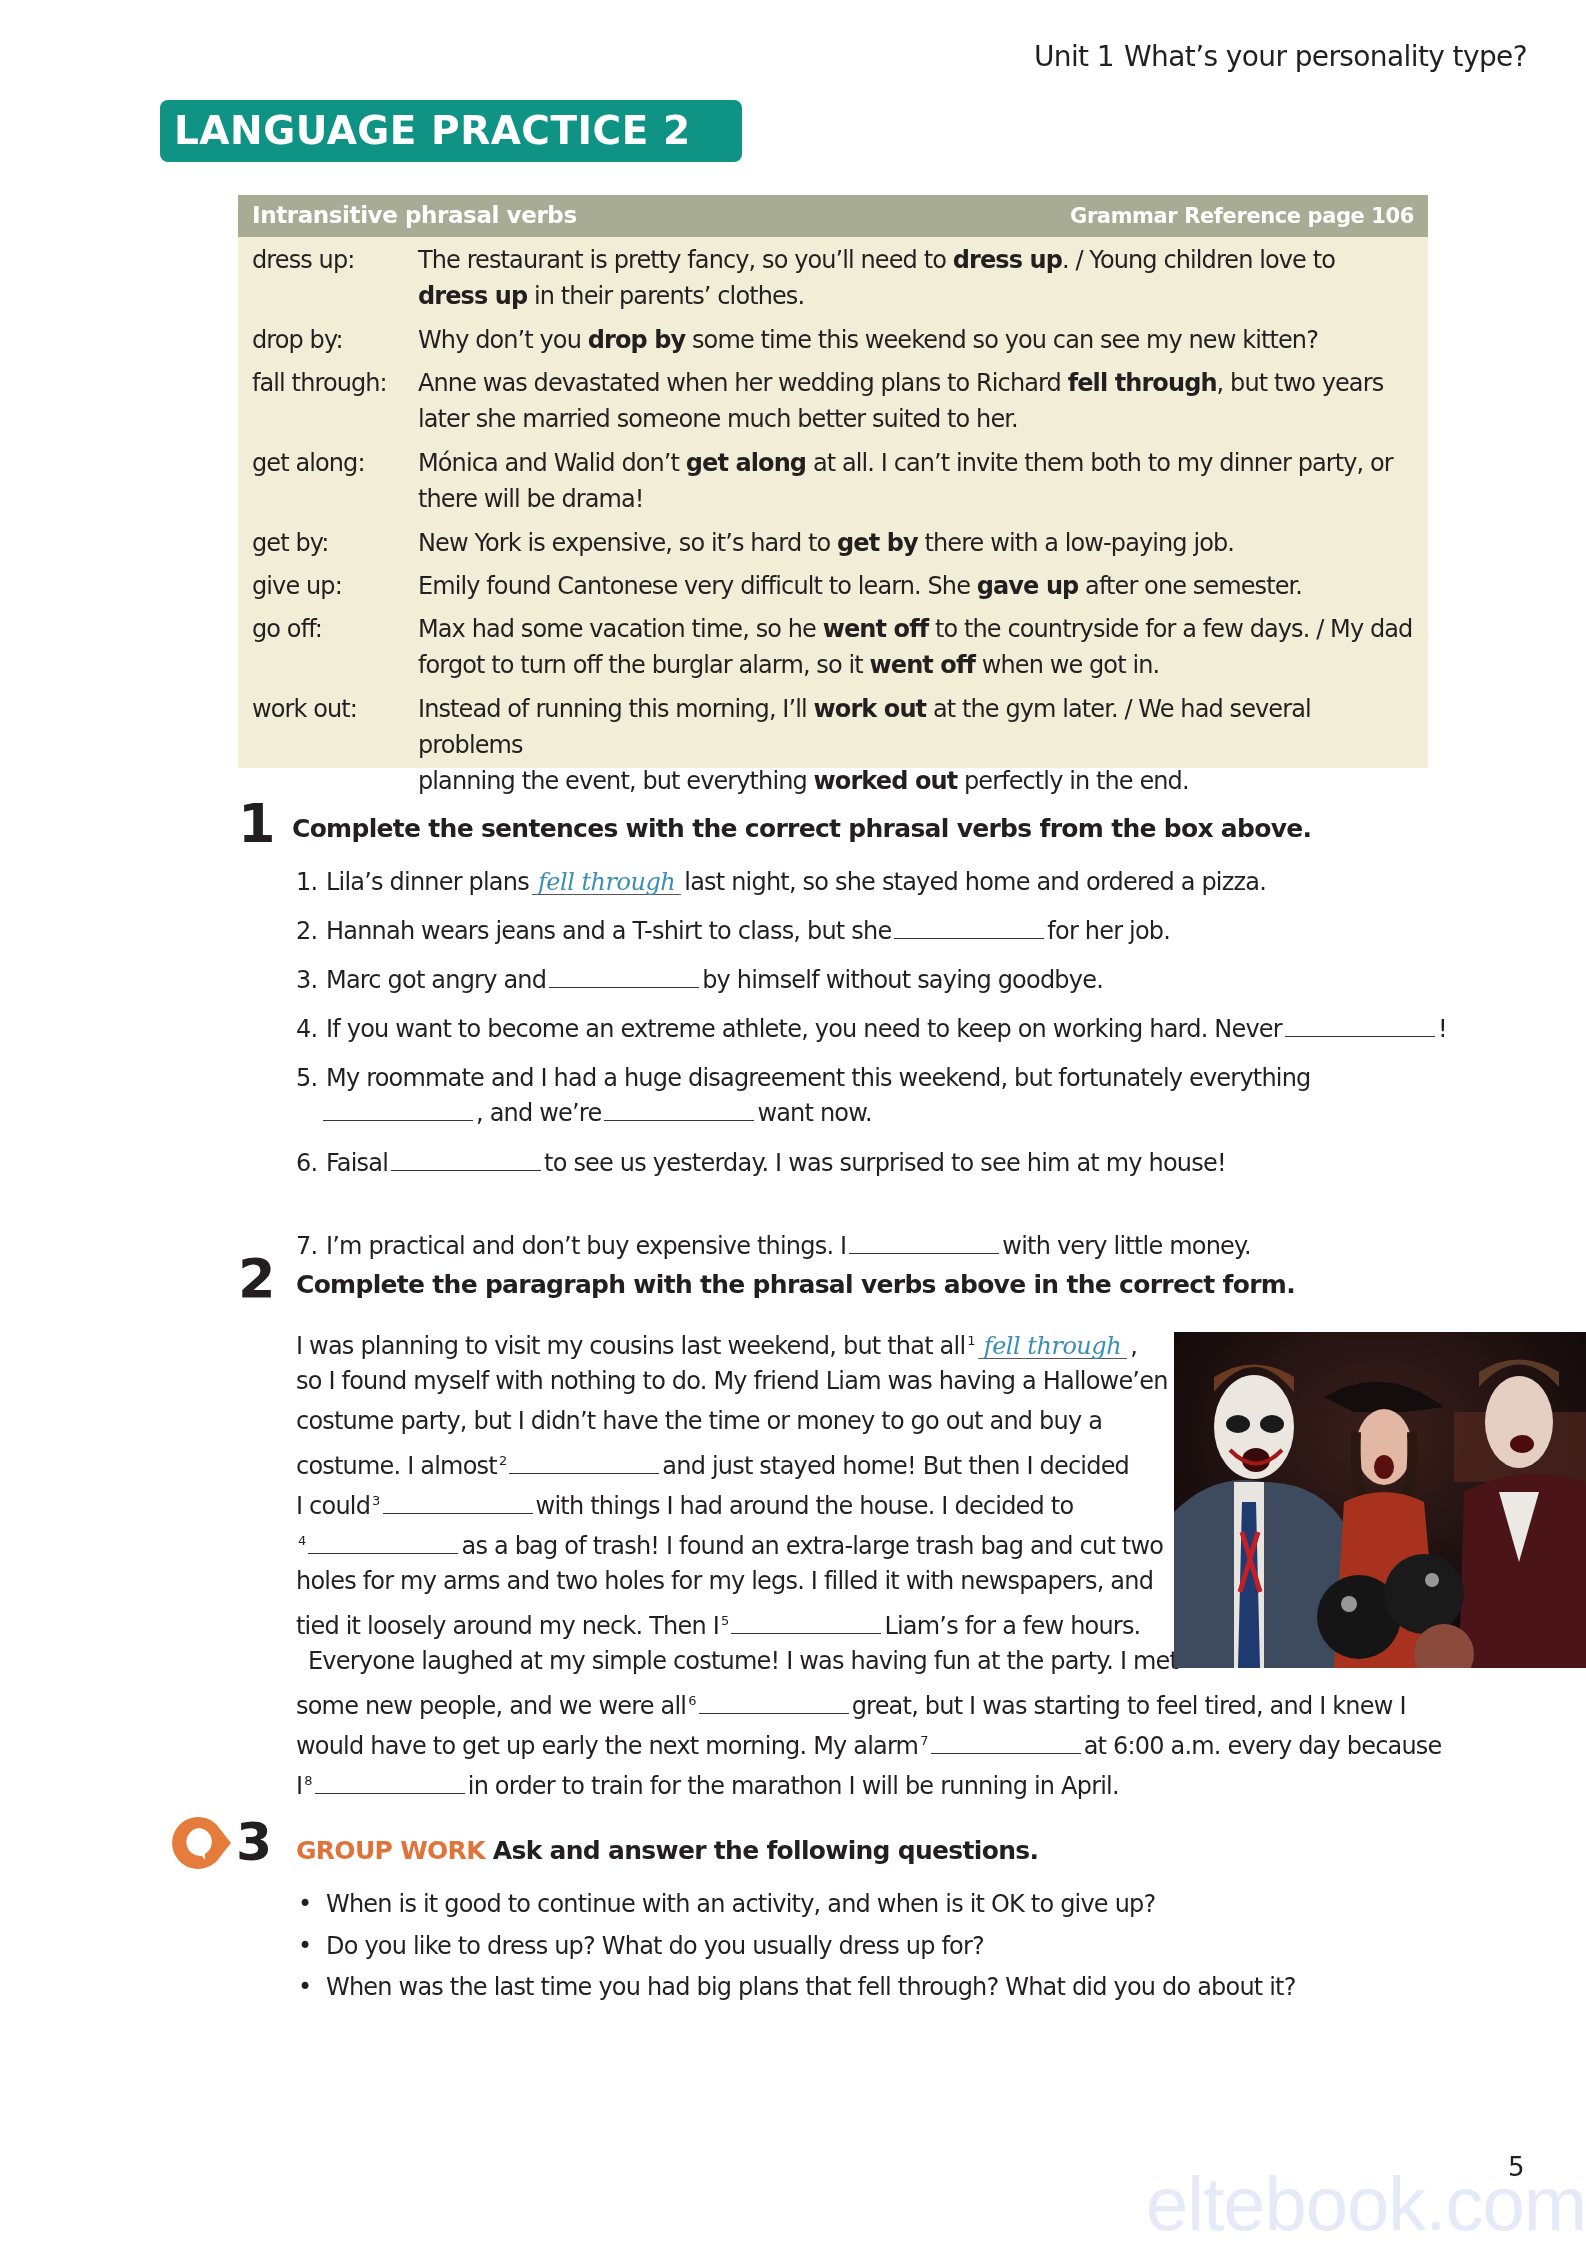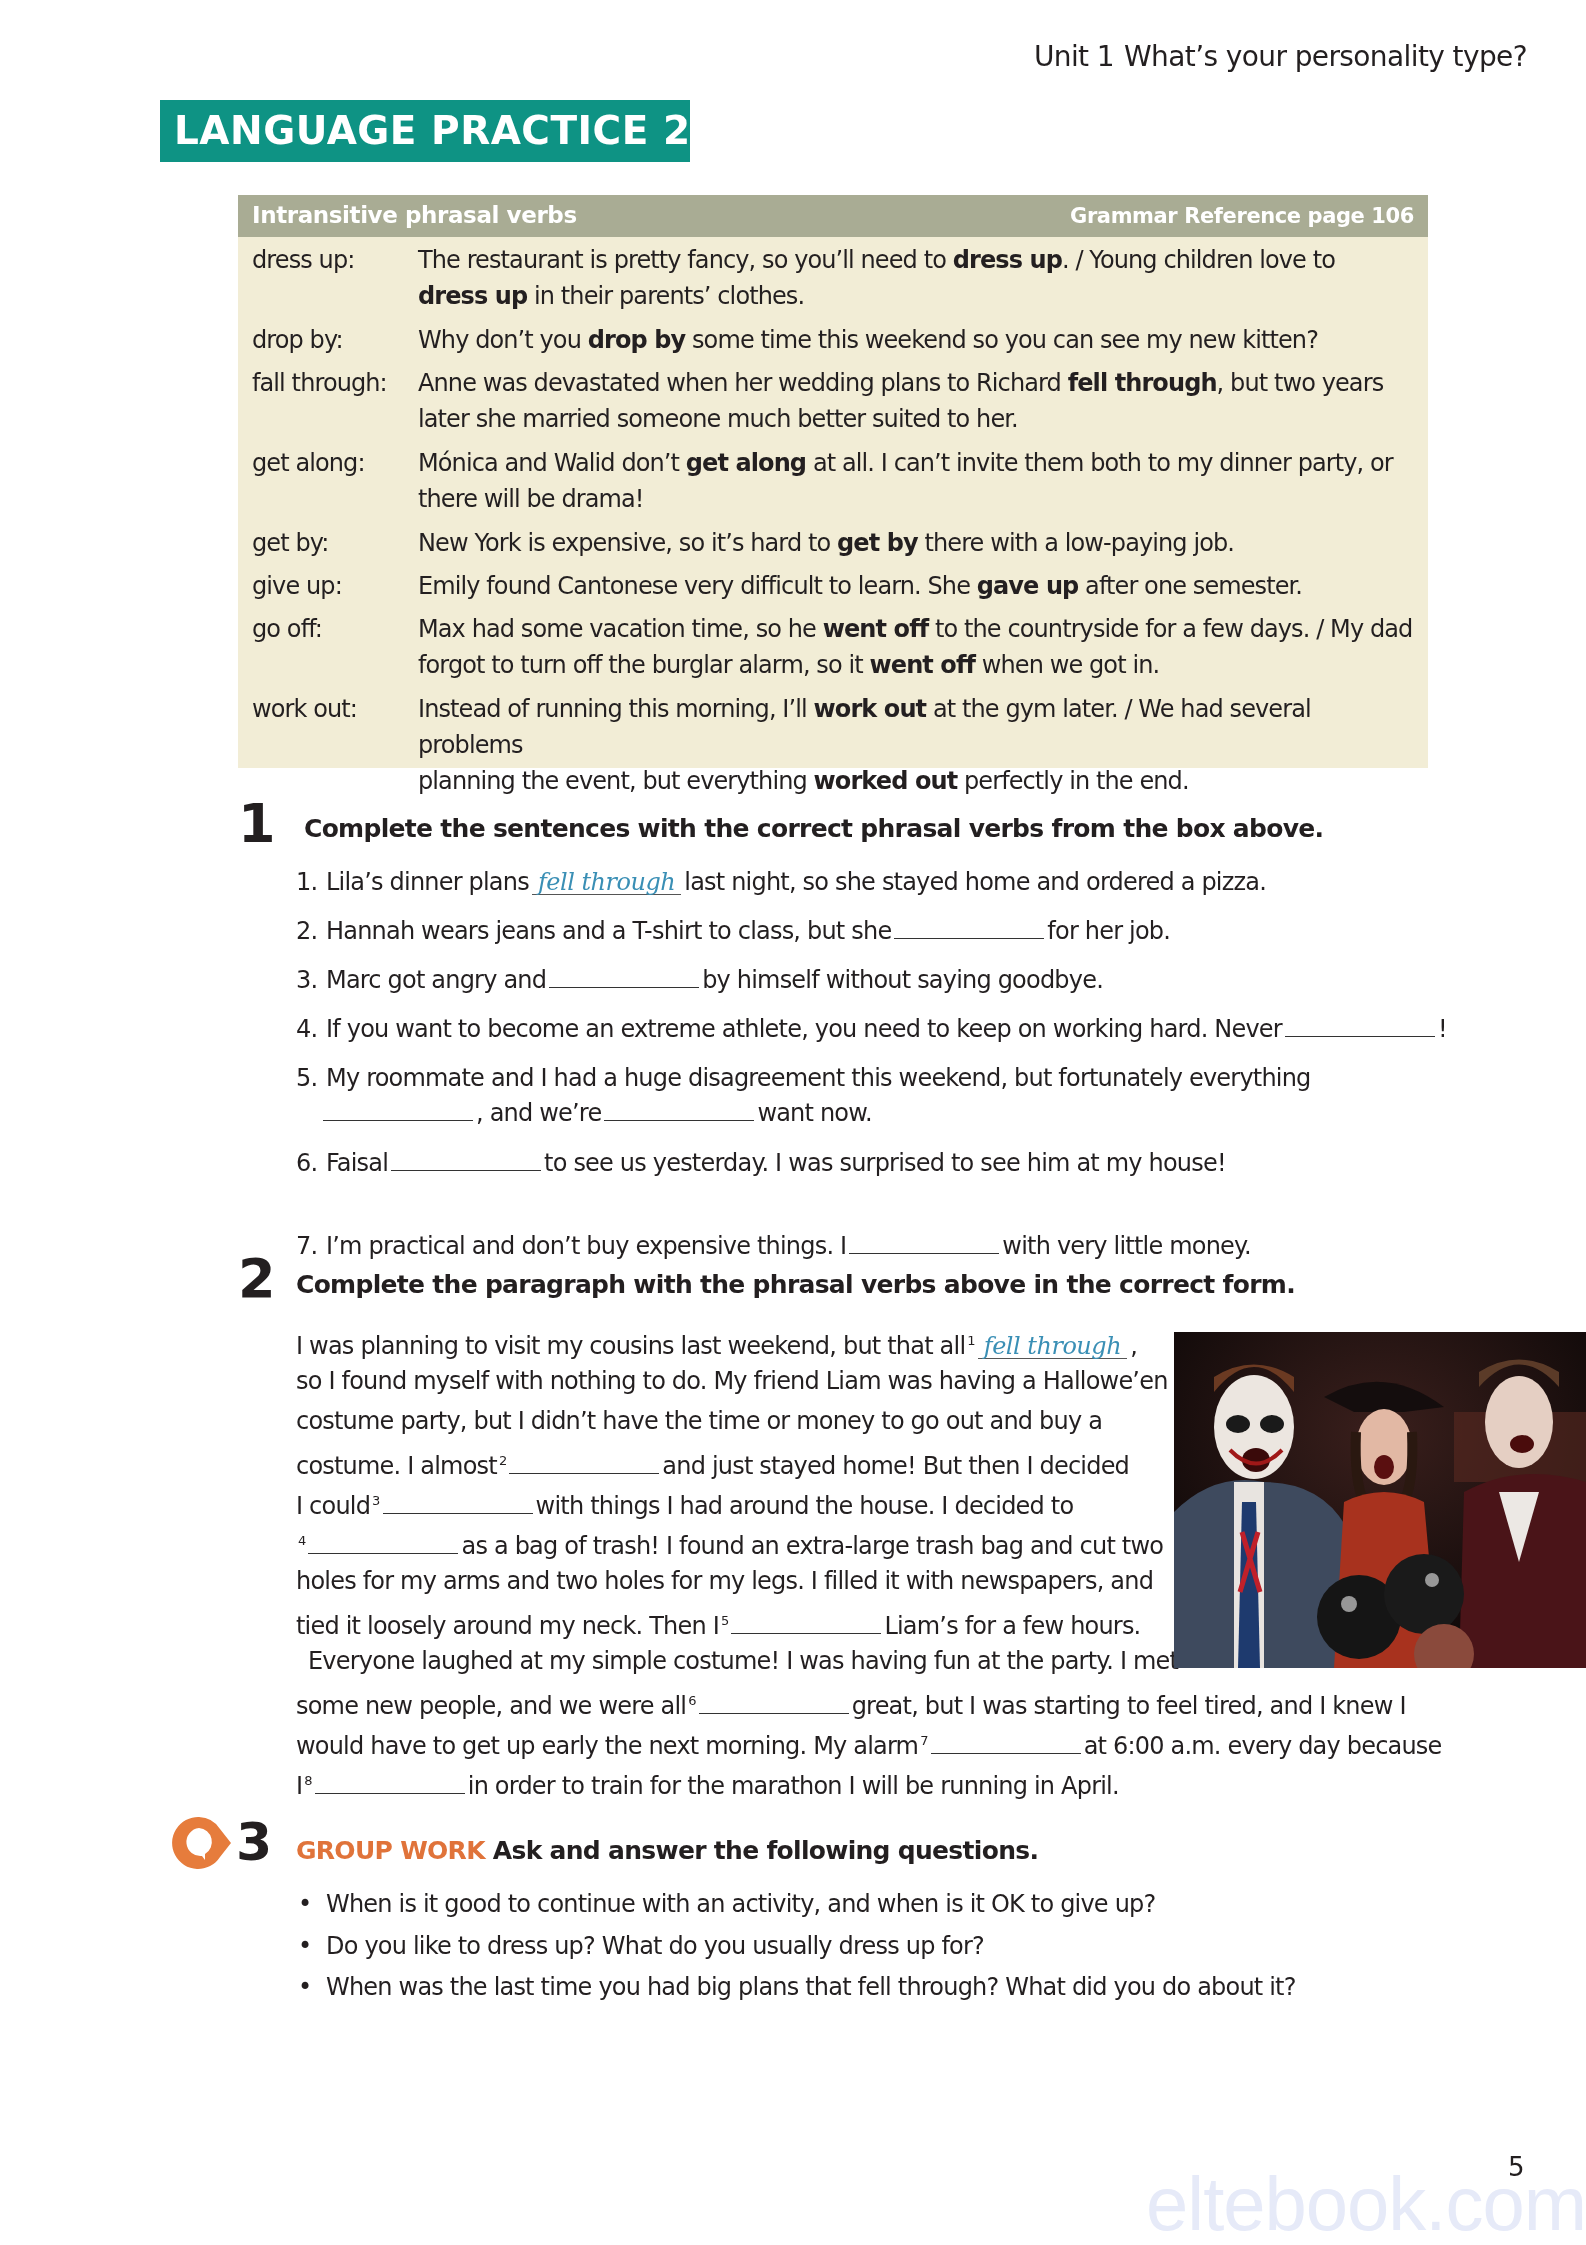--- a/index.html
+++ b/index.html
@@ -4,21 +4,21 @@
 <style>
   html, body { margin:0; padding:0; }
   body {
     width:1586px; height:2245px; position:relative; overflow:hidden;
     background:#ffffff; color:#231f20;
     font-family:"Liberation Sans", "DejaVu Sans", sans-serif;
   }
   .abs { position:absolute; }
   .unit-header { right:59px; top:40px; font-size:28px; white-space:nowrap; font-family:"DejaVu Sans", sans-serif; letter-spacing:-0.6px; }
   .unit-header b { font-weight:normal; margin-right:10px; }
-  .banner { left:160px; top:100px; width:530px; height:62px; background:#0e9384; }
+  .banner { left:160px; top:100px; width:582px; height:62px; background:#0e9384;border-radius:8px; }
   .banner span { position:absolute; left:14px; top:8px; color:#fff; font-family:"DejaVu Sans", sans-serif; font-weight:bold; font-size:39px; letter-spacing:0.5px; white-space:nowrap; }
 
   .gbox { left:238px; top:195px; width:1190px; height:573px; background:#f2edd6; }
   .ghead { left:0; top:0; width:1190px; height:42px; background:#a9ac94; color:#fff; font-family:"DejaVu Sans", sans-serif; font-weight:bold; font-size:23px; }
   .ghead .l { position:absolute; left:14px; top:7px; letter-spacing:-0.4px; }
   .ghead .r { position:absolute; right:14px; top:9px; font-size:21px; letter-spacing:-0.4px; }
   .grow { position:absolute; left:0; width:1190px; font-size:24px; line-height:36px; font-family:"DejaVu Sans", sans-serif; letter-spacing:-0.9px; }
   .grow .lbl { position:absolute; left:14px; top:0; }
   .grow .txt { position:absolute; left:180px; top:0; width:1000px; }
   .grow b, .para b { font-weight:bold; }
@@ -112,21 +112,21 @@
   <div class="grow" style="top:496px">
     <span class="lbl">work out:</span>
     <div class="txt">
       <div><span>Instead of running this morning, I’ll </span><b>work out</b><span> at the gym later. / We had several problems</span></div>
       <div><span>planning the event, but everything </span><b>worked out</b><span> perfectly in the end.</span></div>
     </div>
   </div>
 </div>
 
 <div class="abs exnum" style="left:238px; top:797px;">1</div>
-<div class="abs extitle" style="left:304px; top:814px;">Complete the sentences with the correct phrasal verbs from the box above.</div>
+<div class="abs extitle" style="left:292px; top:814px;">Complete the sentences with the correct phrasal verbs from the box above.</div>
 
 <div class="abs item" style="left:296px; top:865px;">
   <span class="n">1.</span><span>Lila’s dinner plans</span><span class="answer">fell through</span><span>last night, so she stayed home and ordered a pizza.</span>
 </div>
 <div class="abs item" style="left:296px; top:914px;">
   <span class="n">2.</span><span>Hannah wears jeans and a T-shirt to class, but she</span><span class="blank"></span><span>for her job.</span>
 </div>
 <div class="abs item" style="left:296px; top:963px;">
   <span class="n">3.</span><span>Marc got angry and</span><span class="blank"></span><span>by himself without saying goodbye.</span>
 </div>

